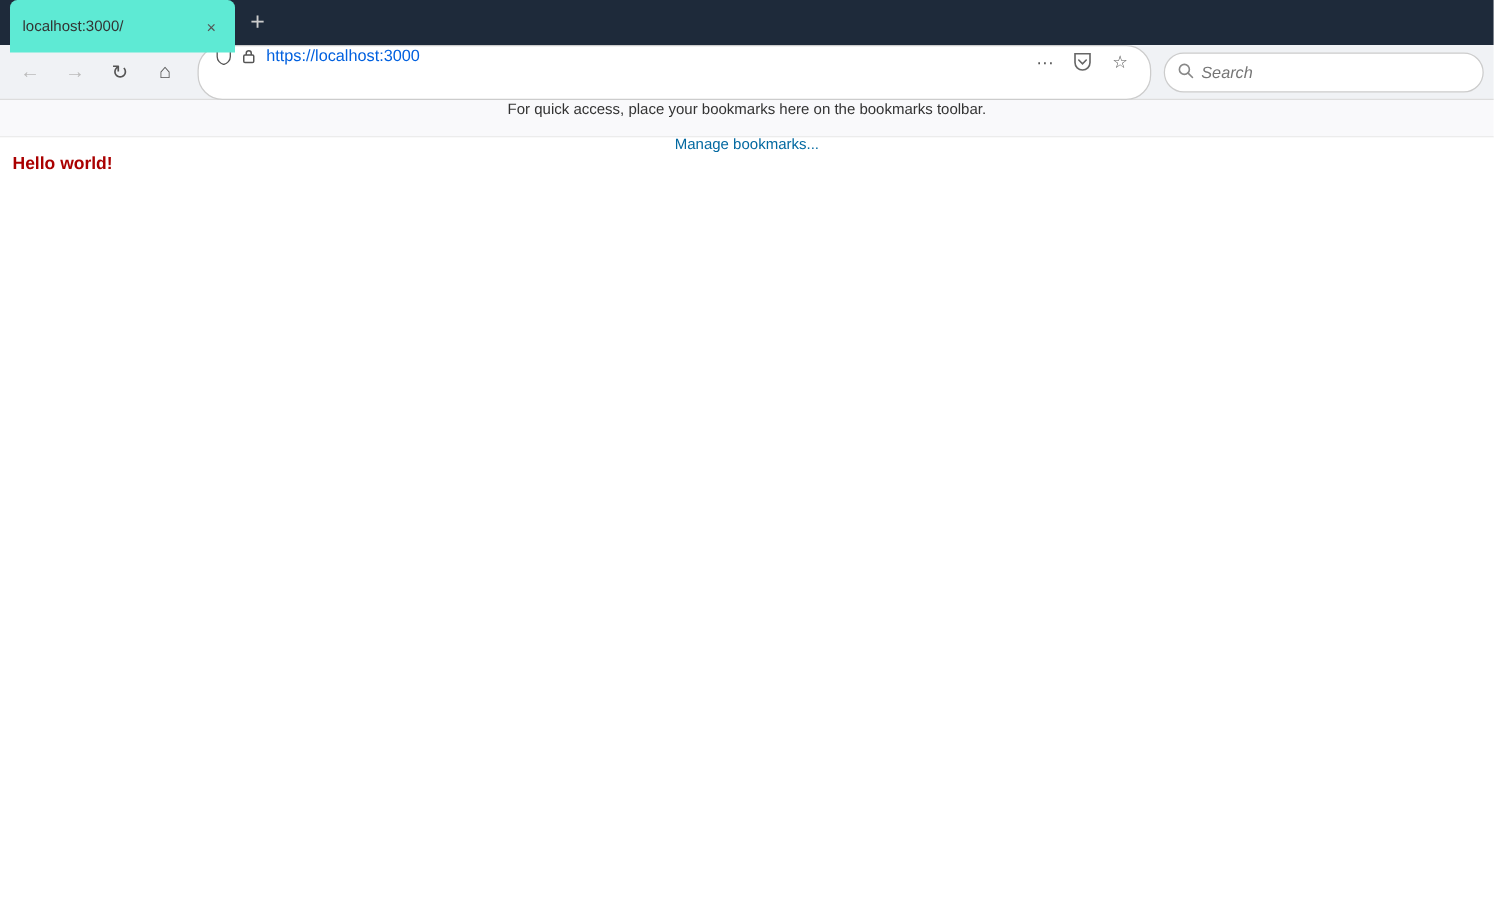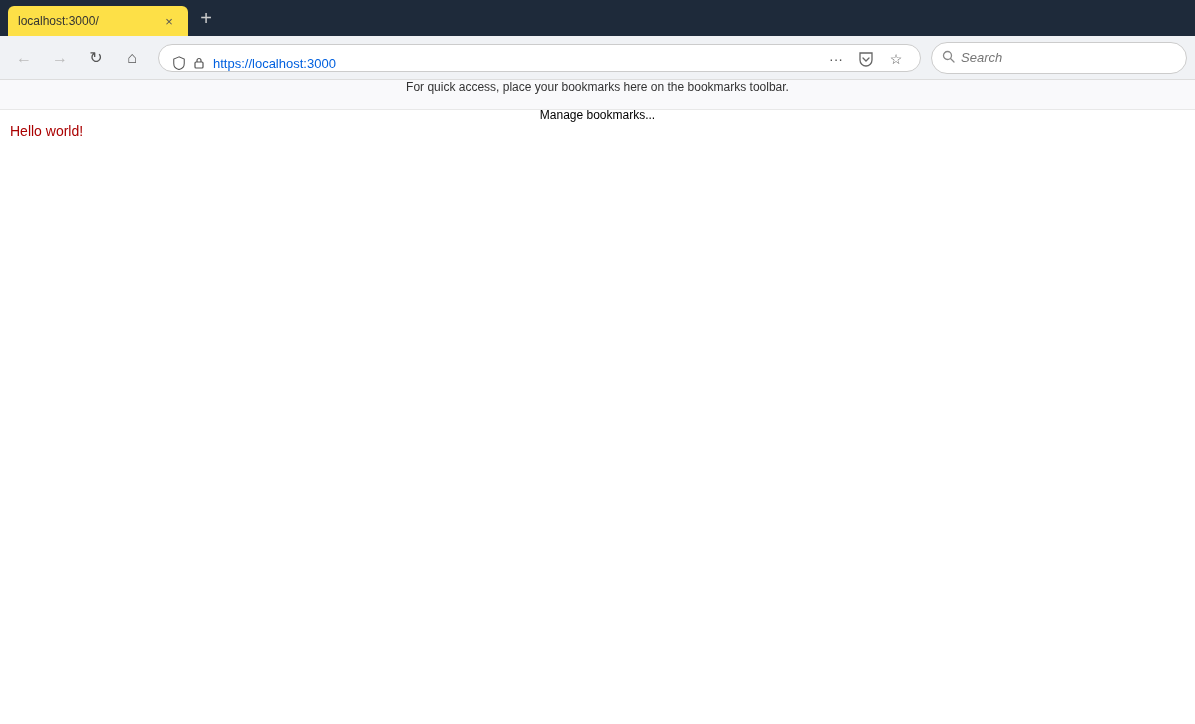--- a/index.html
+++ b/index.html
@@ -14,22 +14,22 @@
       padding: 0 8px;
     }
     .tab-strip {
       display: flex;
       align-items: center;
       height: 100%;
     }
     .tab {
       display: flex;
       align-items: center;
-      background: #fde047;
-      height: 30px;
+      background: #5eead4;
+      height: 42px;
       padding: 0 10px;
       border-radius: 6px 6px 0 0;
       min-width: 180px;
       max-width: 220px;
       font-size: 12px;
       color: #333;
       position: relative;
       margin-top: 6px;
     }
     .tab-title {
@@ -84,26 +84,26 @@
       cursor: pointer;
       color: #555;
       font-size: 16px;
       border: none;
       background: transparent;
     }
     .nav-btn.disabled { color: #bbb; cursor: default; }
 
     .address-bar {
       flex: 1;
-      height: 28px;
+      height: 44px;
       background: #fff;
       border: 1px solid #ccc;
       border-radius: 20px;
       display: flex;
-      align-items: flex-end;
+      align-items: flex-start;
       padding: 0 12px;
       font-size: 13px;
       color: #333;
       margin: 0 6px;
     }
     .address-bar-icons {
       display: flex;
       align-items: center;
       gap: 4px;
       margin-right: 6px;
@@ -172,34 +172,34 @@
       height: 30px;
       display: flex;
       align-items: center;
       padding: 0 10px;
       font-size: 12px;
       color: #333;
       border-bottom: 1px solid #e8e8e8;
       flex-direction: column;
     }
     .bookmarks-bar a {
-      color: #000000;
+      color: #0369a1;
       text-decoration: none;
     }
 
     
     .page-content {
       background: #fff;
       padding: 12px 10px;
       flex: 1;
     }
     .hello-text {
       font-size: 14px;
       color: #a00;
-      font-weight: normal;
+      font-weight: bold;
     }
 
     
     .shield-icon-svg {
       width: 14px;
       height: 14px;
     }
   </style>
 </head>
 <body>

